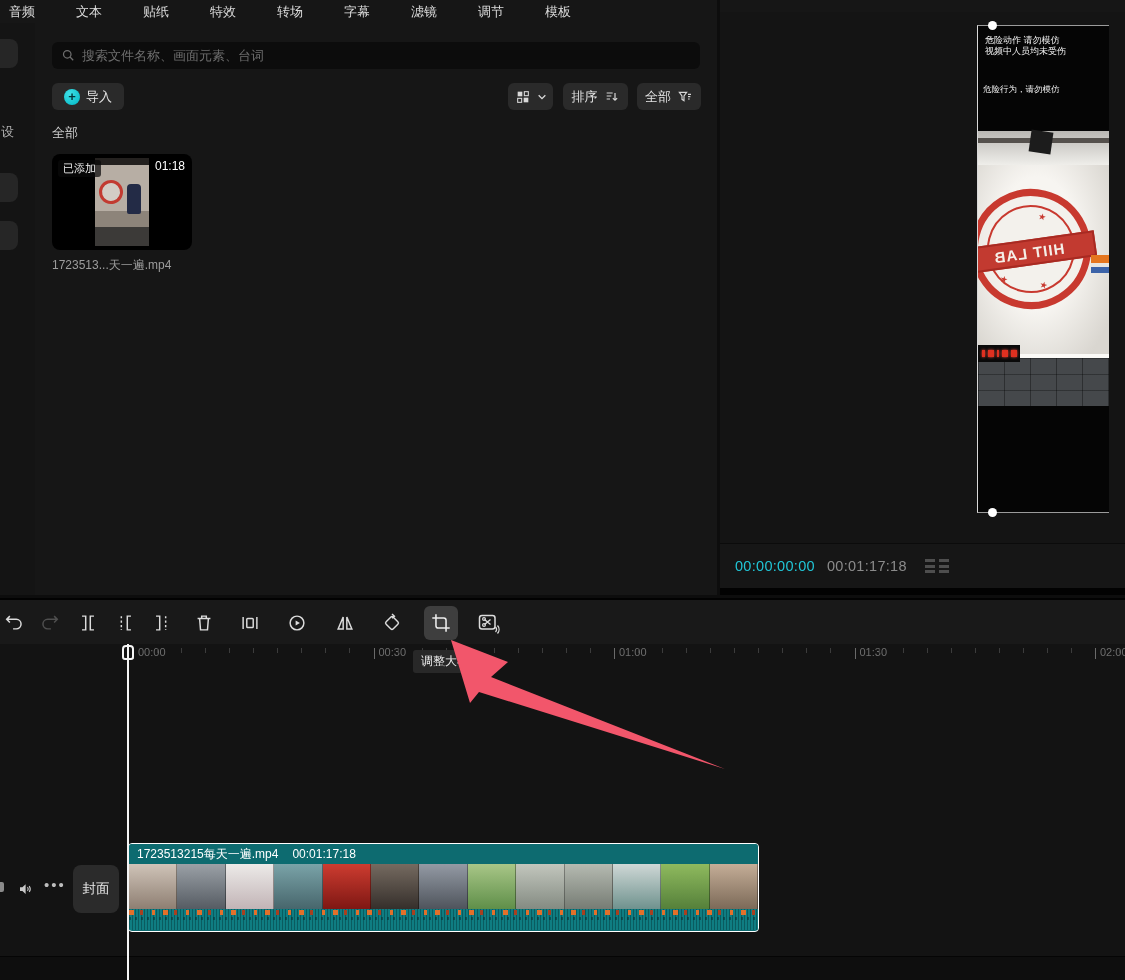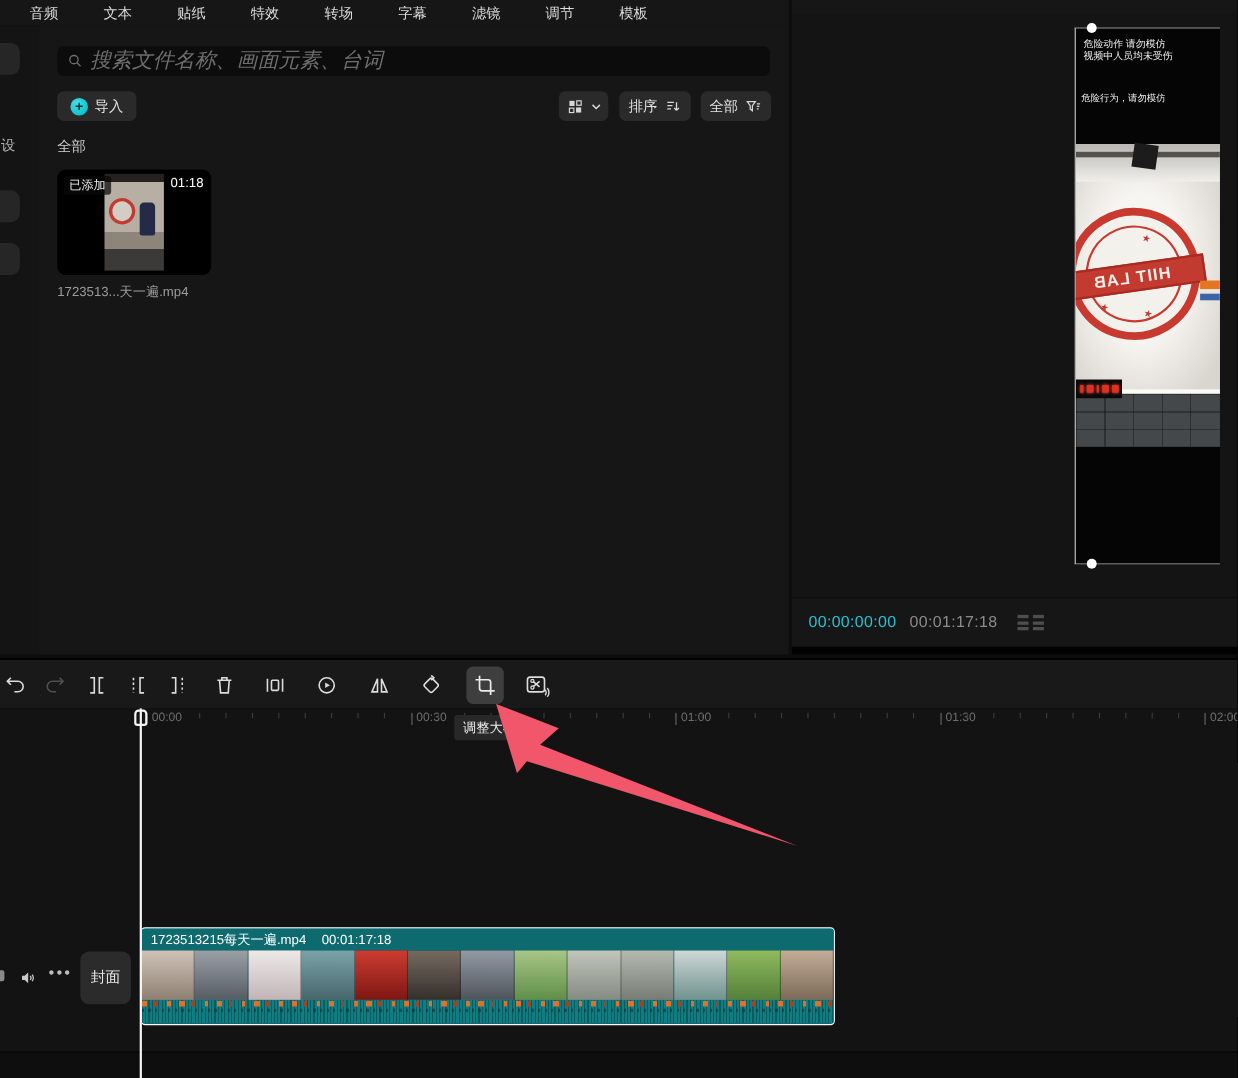--- a/index.html
+++ b/index.html
@@ -1,32 +1,32 @@
 <!DOCTYPE html>
 <html><head>
 <meta charset="utf-8">
 <style>
   * { margin:0; padding:0; box-sizing:border-box; }
   html,body { background:#000; }
   body { font-family:"Liberation Sans", sans-serif; }
   #app { position:relative; width:1125px; height:980px; background:#0d0d0d; overflow:hidden; }
 
   
-  #menubar { position:absolute; left:0; top:0; width:717px; height:23px; background:#161616; display:flex; align-items:center; gap:41px; padding-left:27px; }
+  #menubar { position:absolute; left:0; top:0; width:717px; height:23px; background:#161616; display:flex; align-items:center; gap:41px; padding-left:9px; }
   .menu-tab { color:#dcdcdc; font-size:13px; white-space:nowrap; cursor:default; }
 
   
   #left-strip { position:absolute; left:0; top:23px; width:35px; height:572px; background:#141414; overflow:hidden; }
   .strip-btn { position:absolute; left:-18px; width:36px; height:29px; background:#262626; border-radius:8px; }
   #strip-label { position:absolute; left:1px; top:100px; color:#b0b0b0; font-size:13px; }
 
   
   #media-panel { position:absolute; left:35px; top:23px; width:682px; height:572px; background:#161616; }
   #search-bar { position:absolute; left:17px; top:19px; width:648px; height:27px; background:#0c0c0c; border-radius:6px; display:flex; align-items:center; padding:0 9px; gap:6px; }
-  #search-bar input { flex:1; background:transparent; border:none; outline:none; color:#cfcfcf; font-size:19px; font-family:"Liberation Sans",sans-serif;font-style:italic; }
+  #search-bar input { flex:1; background:transparent; border:none; outline:none; color:#cfcfcf; font-size:13px; font-family:"Liberation Sans",sans-serif; }
   #search-bar input::placeholder { color:#6e6e6e; }
   .panel-btn { position:absolute; top:60px; height:27px; background:#2a2a2a; border-radius:6px; display:flex; align-items:center; justify-content:center; gap:6px; color:#e3e3e3; font-size:13px; cursor:default; }
   #import-btn { left:17px; width:72px; }
   #import-plus { width:16px; height:16px; border-radius:50%; background:radial-gradient(circle at 35% 30%, #3fe0e6, #00b7c6); color:#04343a; font-size:13px; font-weight:bold; display:flex; align-items:center; justify-content:center; line-height:0; }
   #view-btn { left:473px; width:45px; }
   #sort-btn { left:528px; width:65px; }
   #filter-btn { left:602px; width:64px; }
   #section-label { position:absolute; left:17px; top:101px; color:#cfcfcf; font-size:13px; }
 
   #media-card { position:absolute; left:17px; top:131px; width:140px; height:96px; background:#000; border-radius:8px; overflow:hidden; }

